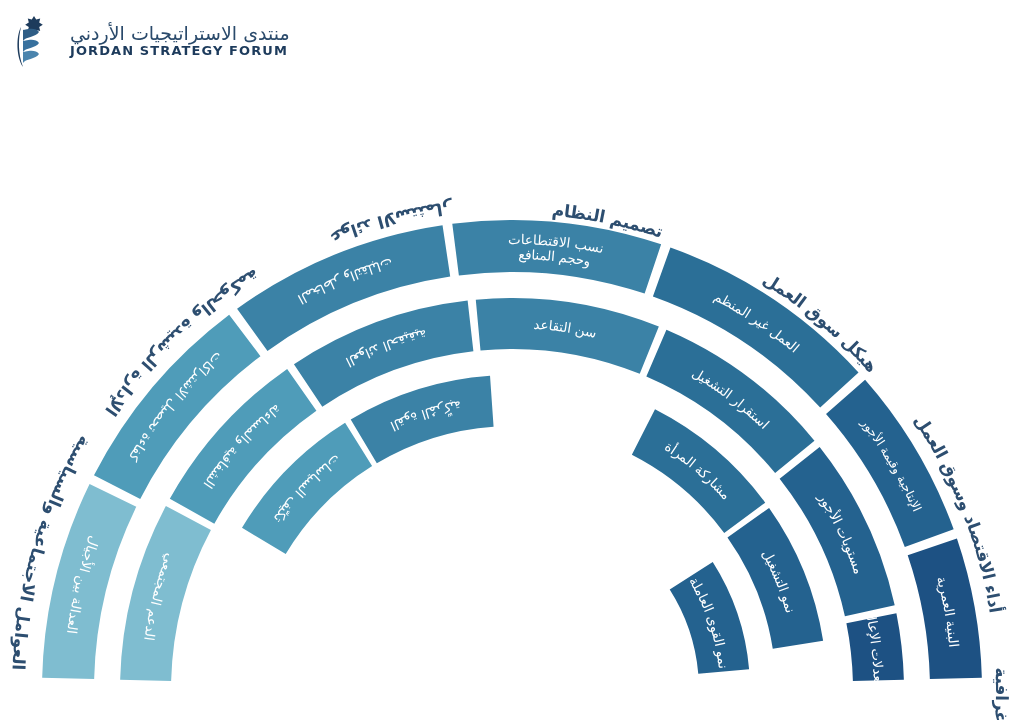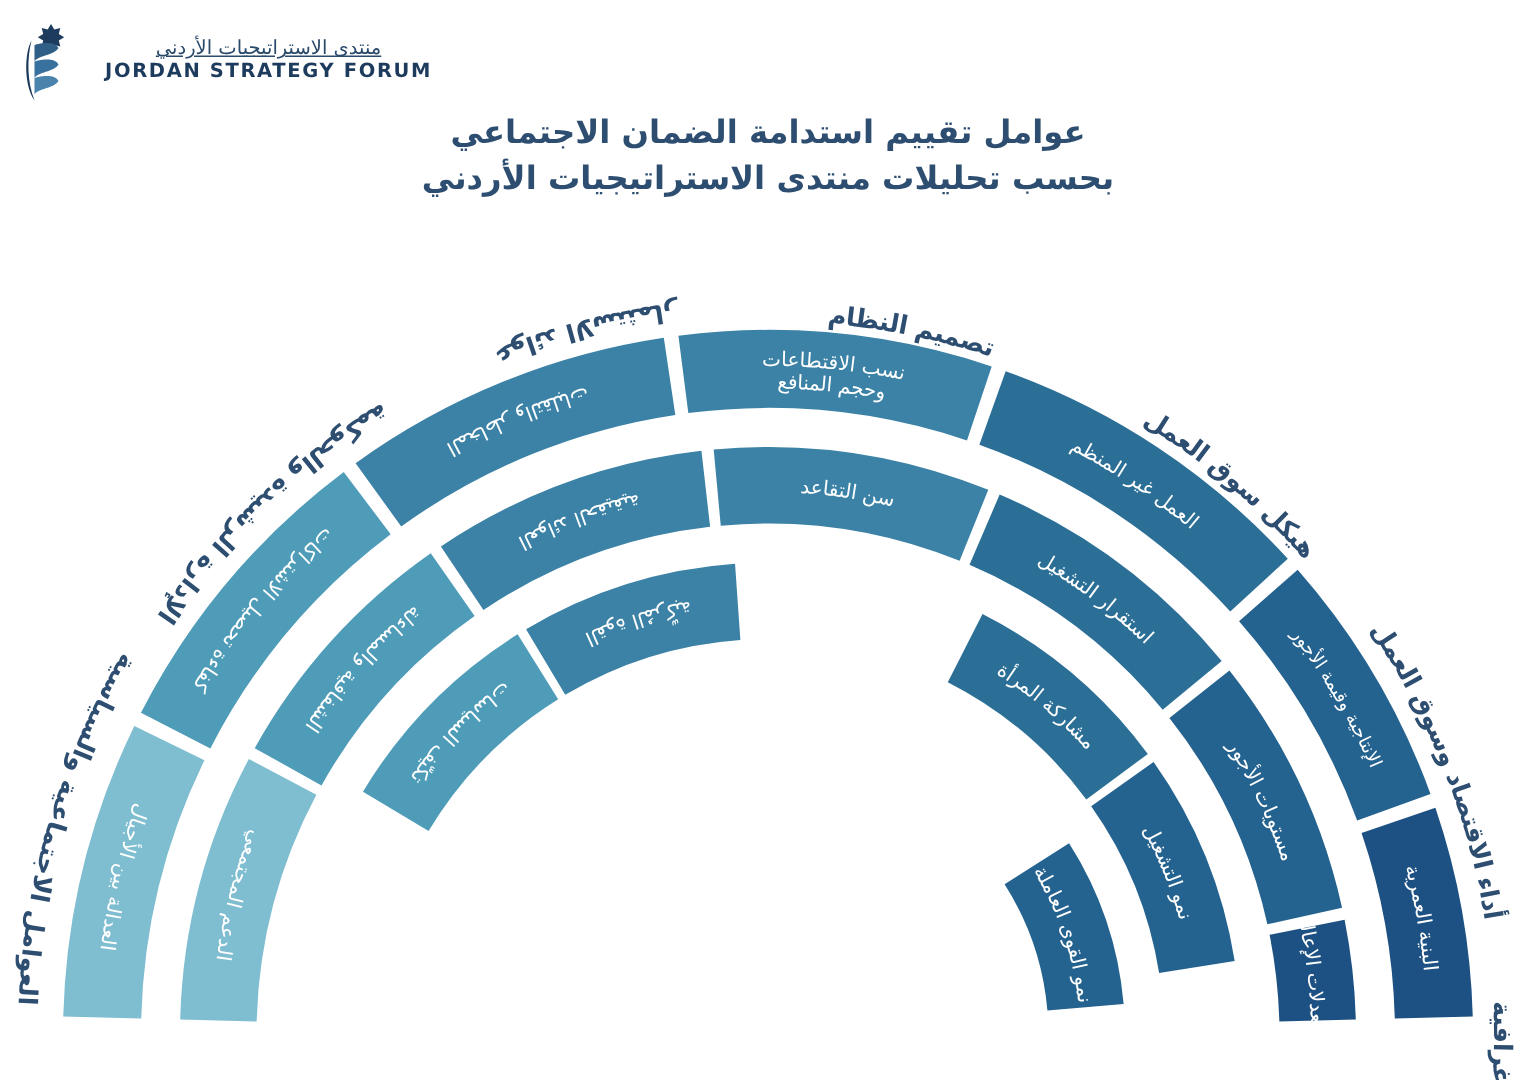--- a/index.html
+++ b/index.html
@@ -8,21 +8,21 @@
     width:1024px;height:720px;overflow:hidden;background:#ffffff;
     font-family:"DejaVu Sans","Liberation Sans",sans-serif;
     position:relative;
   }
   #stage{position:absolute;inset:0;width:1024px;height:720px;}
 
   
   .logo-wrap{position:absolute;left:14px;top:10px;display:flex;align-items:center;gap:10px;direction:ltr;}
   .logo-mark{width:46px;height:62px;position:relative;flex:0 0 auto;}
   .logo-text{display:flex;flex-direction:column;justify-content:center;line-height:1.12;}
-  .logo-ar{font-size:13px;color:#2a4a6b;direction:rtl;text-align:center;letter-spacing:0px;text-decoration:underline;}
+  .logo-ar{font-size:19px;color:#2a4a6b;direction:rtl;text-align:right;letter-spacing:0px;}
   .logo-en{font-size:13px;color:#1d3b5c;font-weight:700;letter-spacing:1.1px;}
 
   
   .title-block{
     position:absolute;left:0;right:0;top:74px;text-align:center;
     color:#2d4e70;font-weight:700;font-size:21.5px;line-height:1.42;
     letter-spacing:0px;
   }
   .title-block .l2{display:block;}
 
@@ -51,24 +51,20 @@
         <path d="M9 42 C9 42 22 38 25 44 C22 49 11 49 9 53 Z" fill="#4a84ad"></path>
         <path d="M7 17 C2 26 2 47 9 57 C4 44 4 29 7 17 Z" fill="#1d3b5c"></path>
       </svg>
     </div>
     <div class="logo-text">
       <span class="logo-ar">منتدى الاستراتيجيات الأردني</span>
       <span class="logo-en">JORDAN STRATEGY FORUM</span>
     </div>
   </div>
 
-  <div class="title-block">
-    <span class="l1">عوامل تقييم استدامة الضمان الاجتماعي</span>
-    <span class="l2">بحسب تحليلات منتدى الاستراتيجيات الأردني</span>
-  </div>
 
   <svg class="diagram" viewBox="0 0 1024 720">
     <defs>
 
       <path id="tp-r1" d="M 512 690 m -443 0 a 443 443 0 0 1 886 0" fill="none"></path>
       <path id="tp-r2" d="M 512 690 m -365 0 a 365 365 0 0 1 730 0" fill="none"></path>
       <path id="tp-r3" d="M 512 690 m -288 0 a 288 288 0 0 1 576 0" fill="none"></path>
       <path id="tp-r4" d="M 512 690 m -211 0 a 211 211 0 0 1 422 0" fill="none"></path>
       <path id="tp-cat" d="M 512 690 m -500 0 a 500 500 0 0 1 1000 0" fill="none"></path>
     <path id="seg-path-0" d="M 112.93544344316979 495.3632108256498 A 444 444 0 0 0 68.1521477108526 678.3774349513043" fill="none"></path>

